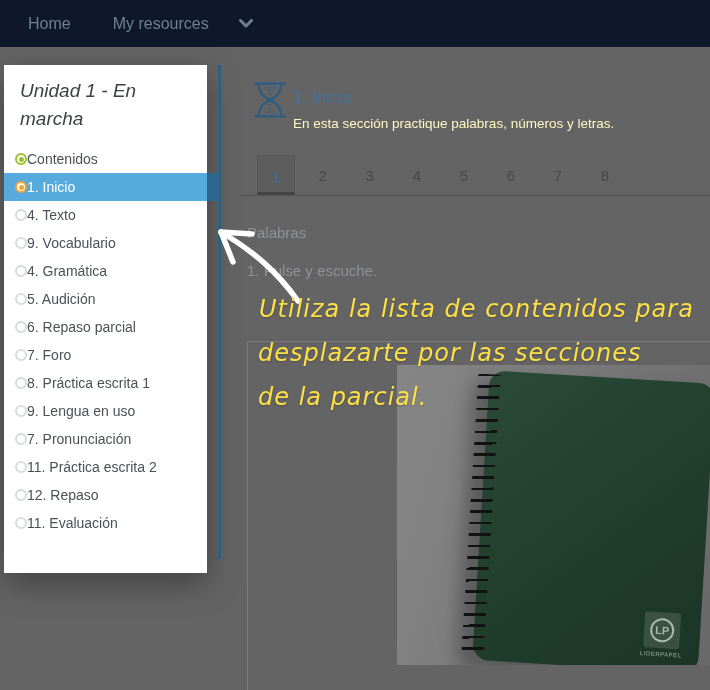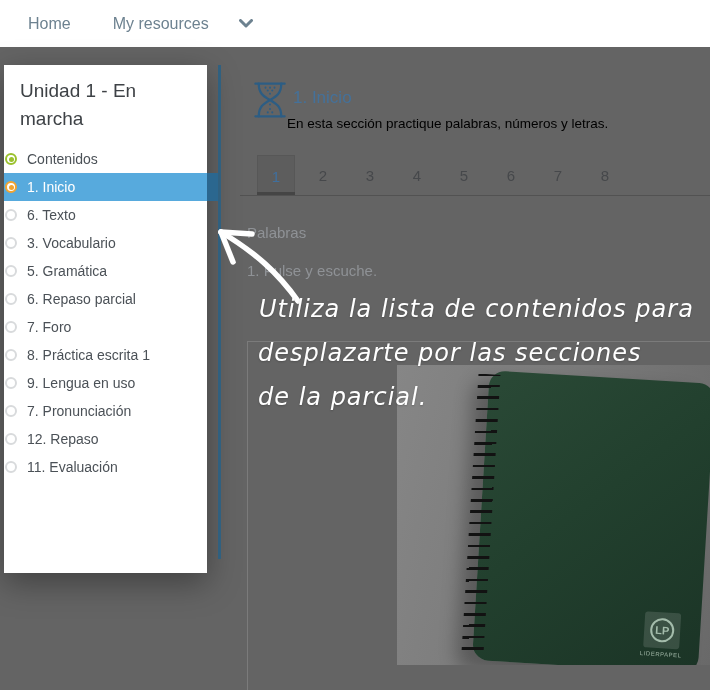--- a/index.html
+++ b/index.html
@@ -1,29 +1,29 @@
 <!DOCTYPE html>
 <html><head>
 <meta charset="utf-8">
 <style>
   * { margin:0; padding:0; box-sizing:border-box; }
   html,body { width:710px; height:690px; overflow:hidden; }
   body { background:#646464; font-family:"Liberation Sans","DejaVu Sans",sans-serif; position:relative; }
 
   
-  .navbar { position:absolute; left:0; top:0; width:710px; height:47px; background:#ffffff; display:flex; align-items:center; }
+  .navbar { position:absolute; left:0; top:0; width:710px; height:47px; background:#0f172a; display:flex; align-items:center; }
   .nav-link { color:#6d8290; font-size:16px; cursor:pointer; }
   .nav-home { margin-left:28px; }
   .nav-res  { margin-left:42px; display:flex; align-items:center; gap:30px; }
   .chev { width:14px; height:9px; display:inline-block; }
 
   
   .sec-head { position:absolute; left:253px; top:82px; }
   .sec-title { position:absolute; left:293px; top:88px; font-size:17px; color:#44719a; }
-  .sec-sub { position:absolute; left:287px; top:116px; font-size:13.5px; color:#000000; }
+  .sec-sub { position:absolute; left:293px; top:116px; font-size:13.5px; color:#fef9c3; }
 
   .tabs { position:absolute; left:257px; top:155px; display:flex; gap:9px; }
   .tab { width:38px; height:41px; line-height:41px; text-align:center; font-size:15px; color:#46484b; cursor:pointer; }
   .tab.active { background:#5d5d5d; border:1px solid #575757; color:#3f6f9e; position:relative; }
   .tab.active::after { content:""; position:absolute; left:-1px; right:-1px; bottom:-1px; height:4px; background:#454545; }
   .tabs-rule { position:absolute; left:240px; top:195px; width:470px; height:1px; background:#525252; }
 
   .heading { position:absolute; left:247px; top:224px; font-size:15px; color:#8f9296; }
   .instruction { position:absolute; left:247px; top:262px; font-size:15px; color:#8f9296; }
 
@@ -41,38 +41,38 @@
   .nb-logo { position:absolute; right:12px; bottom:14px; width:52px; text-align:center; }
   .logo-box { width:36px; height:36px; margin:0 auto; background:rgba(255,255,255,.13); border-radius:3px;
               display:flex; align-items:center; justify-content:center; }
   .logo-ring { width:24px; height:24px; border:2px solid #a4bcab; border-radius:50%; display:flex; align-items:center; justify-content:center;
                color:#a4bcab; font-size:11px; font-weight:bold; }
   .logo-brand { margin-top:3px; font-size:6px; letter-spacing:.5px; color:#9cb2a2; }
 
   
   .panel { position:absolute; left:4px; top:65px; width:203px; height:508px; background:#ffffff;
            box-shadow:0 10px 30px rgba(0,0,0,.35); }
-  .panel-title { position:absolute; left:16px; top:12px; width:172px; font-size:19px; line-height:1.45; color:#3e4246; }
+  .panel-title { position:absolute; left:16px; top:12px; width:172px; font-size:19px; line-height:1.45; color:#3e4246;font-style:italic; }
   .sb-list { position:absolute; left:0; top:80px; width:100%; }
-  .sb-item { display:flex; align-items:center; height:28px; padding-left:1px; gap:10px; font-size:14px; color:#4b5157; cursor:pointer; }
+  .sb-item { display:flex; align-items:center; height:28px; padding-left:11px; font-size:14px; color:#4b5157; cursor:pointer; }
   .bullet { flex:0 0 auto; width:12px; height:12px; border-radius:50%; border:2px solid #d8dadc; background:#fff;
             display:inline-flex; align-items:center; justify-content:center; }
   .dot { width:5px; height:5px; border-radius:50%; background:transparent; }
   .sb-item.viewed .bullet { border-color:#9ac12d; }
   .sb-item.viewed .dot { background:#9ac12d; }
   .sb-item.active { background:#57aadd; color:#ffffff; }
   .sb-item.active .bullet { border-color:#f2a430; }
   .sb-item.active .dot { background:#f2a430; }
 
   
   .active-stub { position:absolute; left:207px; top:173px; width:12px; height:28px; background:#2b678f; }
   .v-line { position:absolute; left:218px; top:65px; width:3px; height:494px; background:#30607f; }
 
   
-  .tour-line { position:absolute; color:#ffffff; font-family:cursive,"DejaVu Sans",sans-serif; font-style:italic;
+  .tour-line { position:absolute; color:#fde047; font-family:cursive,"DejaVu Sans",sans-serif; font-style:italic;
                font-size:24px; letter-spacing:1px; text-shadow:0 1px 2px rgba(0,0,0,.2); white-space:nowrap; }
   .tl0 { left:259px; top:295px; }
   .tl1 { left:258px; top:339px; }
   .tl2 { left:258px; top:383px; }
   .tour-arrow { position:absolute; left:208px; top:221px; }
 </style>
 </head>
 <body>
 
 <div class="navbar">
@@ -149,33 +149,39 @@
     <div class="sb-item active">
       <span class="bullet">
           <span class="dot"></span>
         </span>
       <span>1. Inicio</span>
     </div>
     <div class="sb-item">
       <span class="bullet">
           <span class="dot"></span>
         </span>
-      <span>6. Texto</span>
-    </div>
-    <div class="sb-item">
-      <span class="bullet">
-          <span class="dot"></span>
-        </span>
-      <span>3. Vocabulario</span>
-    </div>
-    <div class="sb-item">
-      <span class="bullet">
-          <span class="dot"></span>
-        </span>
-      <span>5. Gramática</span>
+      <span>4. Texto</span>
+    </div>
+    <div class="sb-item">
+      <span class="bullet">
+          <span class="dot"></span>
+        </span>
+      <span>9. Vocabulario</span>
+    </div>
+    <div class="sb-item">
+      <span class="bullet">
+          <span class="dot"></span>
+        </span>
+      <span>4. Gramática</span>
+    </div>
+    <div class="sb-item">
+      <span class="bullet">
+          <span class="dot"></span>
+        </span>
+      <span>5. Audición</span>
     </div>
     <div class="sb-item">
       <span class="bullet">
           <span class="dot"></span>
         </span>
       <span>6. Repaso parcial</span>
     </div>
     <div class="sb-item">
       <span class="bullet">
           <span class="dot"></span>
@@ -192,20 +198,26 @@
       <span class="bullet">
           <span class="dot"></span>
         </span>
       <span>9. Lengua en uso</span>
     </div>
     <div class="sb-item">
       <span class="bullet">
           <span class="dot"></span>
         </span>
       <span>7. Pronunciación</span>
+    </div>
+    <div class="sb-item">
+      <span class="bullet">
+          <span class="dot"></span>
+        </span>
+      <span>11. Práctica escrita 2</span>
     </div>
     <div class="sb-item">
       <span class="bullet">
           <span class="dot"></span>
         </span>
       <span>12. Repaso</span>
     </div>
     <div class="sb-item">
       <span class="bullet">
           <span class="dot"></span>

